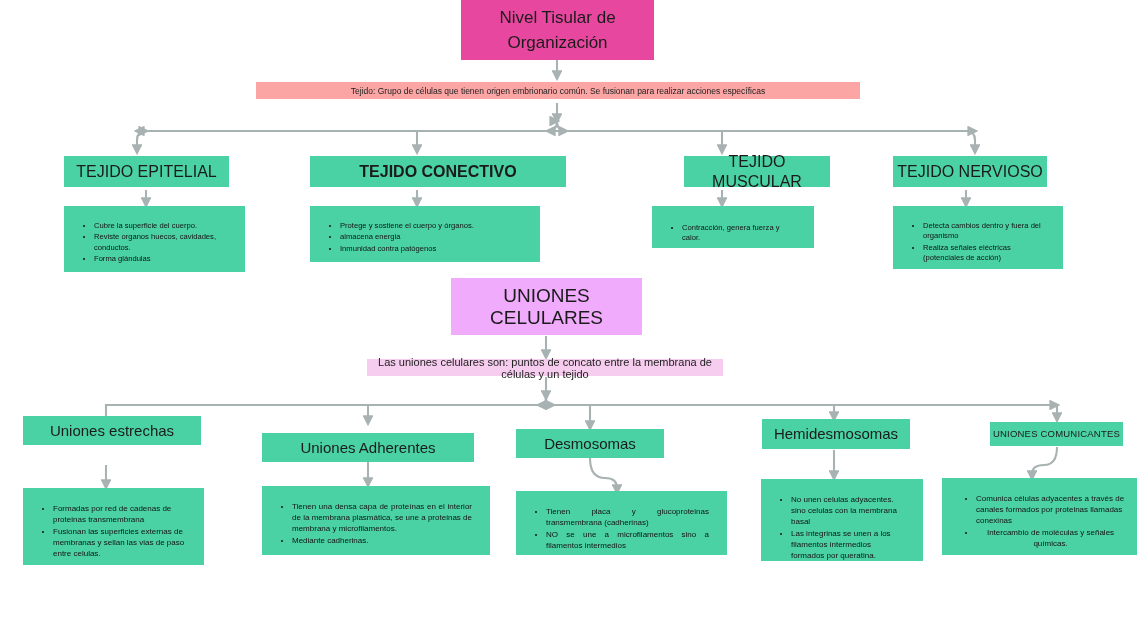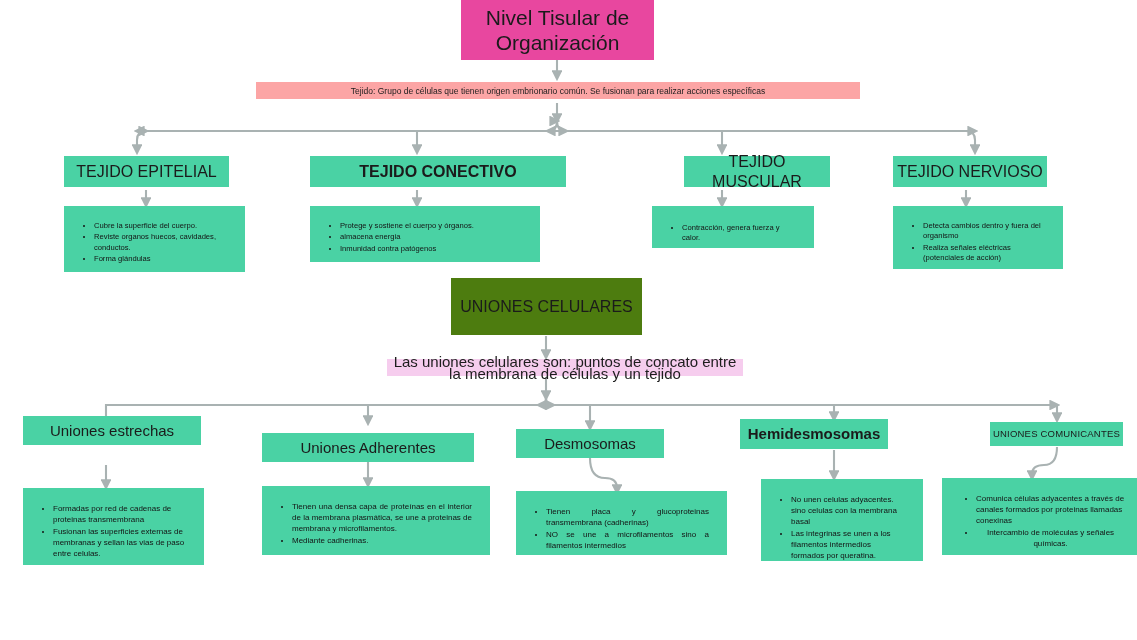--- a/index.html
+++ b/index.html
@@ -7,32 +7,33 @@
     width:1137px;height:640px;position:relative;overflow:hidden;
     font-family:"Liberation Sans","DejaVu Sans",sans-serif;
     color:#1a1a1a;
   }
   .stage{position:absolute;left:0;top:0;width:1137px;height:640px;}
   svg.connectors{position:absolute;left:0;top:0;width:1137px;height:640px;pointer-events:none;}
 
   .node{position:absolute;box-sizing:border-box;display:flex;align-items:center;justify-content:center;}
   .title-node{
     background:#e8479f;color:#1b1b1b;
-    font-size:21px;line-height:25px;text-align:center;font-weight:400;
+    font-size:17px;line-height:25px;text-align:center;font-weight:400;
   }
   .subtitle-bar{
     background:#fca5a5;color:#1d1d1d;font-size:8.5px;line-height:12px;
     text-align:center;display:flex;align-items:center;justify-content:center;
   }
   .pink-node{
-    background:#4d7c0f;color:#1b1b1b;font-size:16px;line-height:22px;
+    background:#f0abfc;color:#1b1b1b;font-size:19px;line-height:22px;
+    text-align:center;
   }
   .pink-bar{
-    background:#f6cdee;color:#1d1d1d;font-size:15px;line-height:12px;
-    text-align:center;display:flex;align-items:center;justify-content:center;margin-left:20px;
+    background:#f6cdee;color:#1d1d1d;font-size:11px;line-height:12px;
+    text-align:center;display:flex;align-items:center;justify-content:center;
   }
   .green-head{
     background:#4ad2a4;color:#1b1b1b;text-align:center;
     font-size:16px;line-height:20px;font-weight:400;
   }
   .green-head.small{font-size:15px;}
   .green-head.tiny{font-size:9.5px;letter-spacing:.2px;}
   .green-body{
     background:#4ad2a4;color:#141414;
     display:block;padding:7px 10px 7px 6px;
@@ -157,21 +158,21 @@
   </div>
 
   <div class="node green-head small" style="left:516px;top:429px;width:148px;height:29px;">Desmosomas</div>
   <div class="green-body sz8 just" style="position:absolute;left:516px;top:491px;width:195px;height:50px;">
     <ul>
       <li>Tienen placa y glucoproteinas transmembrana (cadherinas)</li>
       <li>NO se une a microfilamentos sino a filamentos intermedios</li>
     </ul>
   </div>
 
-  <div class="node green-head small" style="left:740px;top:419px;width:148px;height:30px;font-weight:bold;">Hemidesmosomas</div>
+  <div class="node green-head small" style="left:762px;top:419px;width:148px;height:30px;">Hemidesmosomas</div>
   <div class="green-body sz8" style="position:absolute;left:761px;top:479px;width:146px;height:68px;">
     <ul>
       <li>No unen celulas adyacentes. sino celulas con la membrana basal</li>
       <li>Las integrinas se unen a los filamentos intermedios formados por queratina.</li>
     </ul>
   </div>
 
   <div class="node green-head tiny" style="left:990px;top:422px;width:133px;height:24px;">UNIONES COMUNICANTES</div>
   <div class="green-body sz8 center" style="position:absolute;left:942px;top:478px;width:181px;height:63px;padding-left:10px;">
     <ul>

